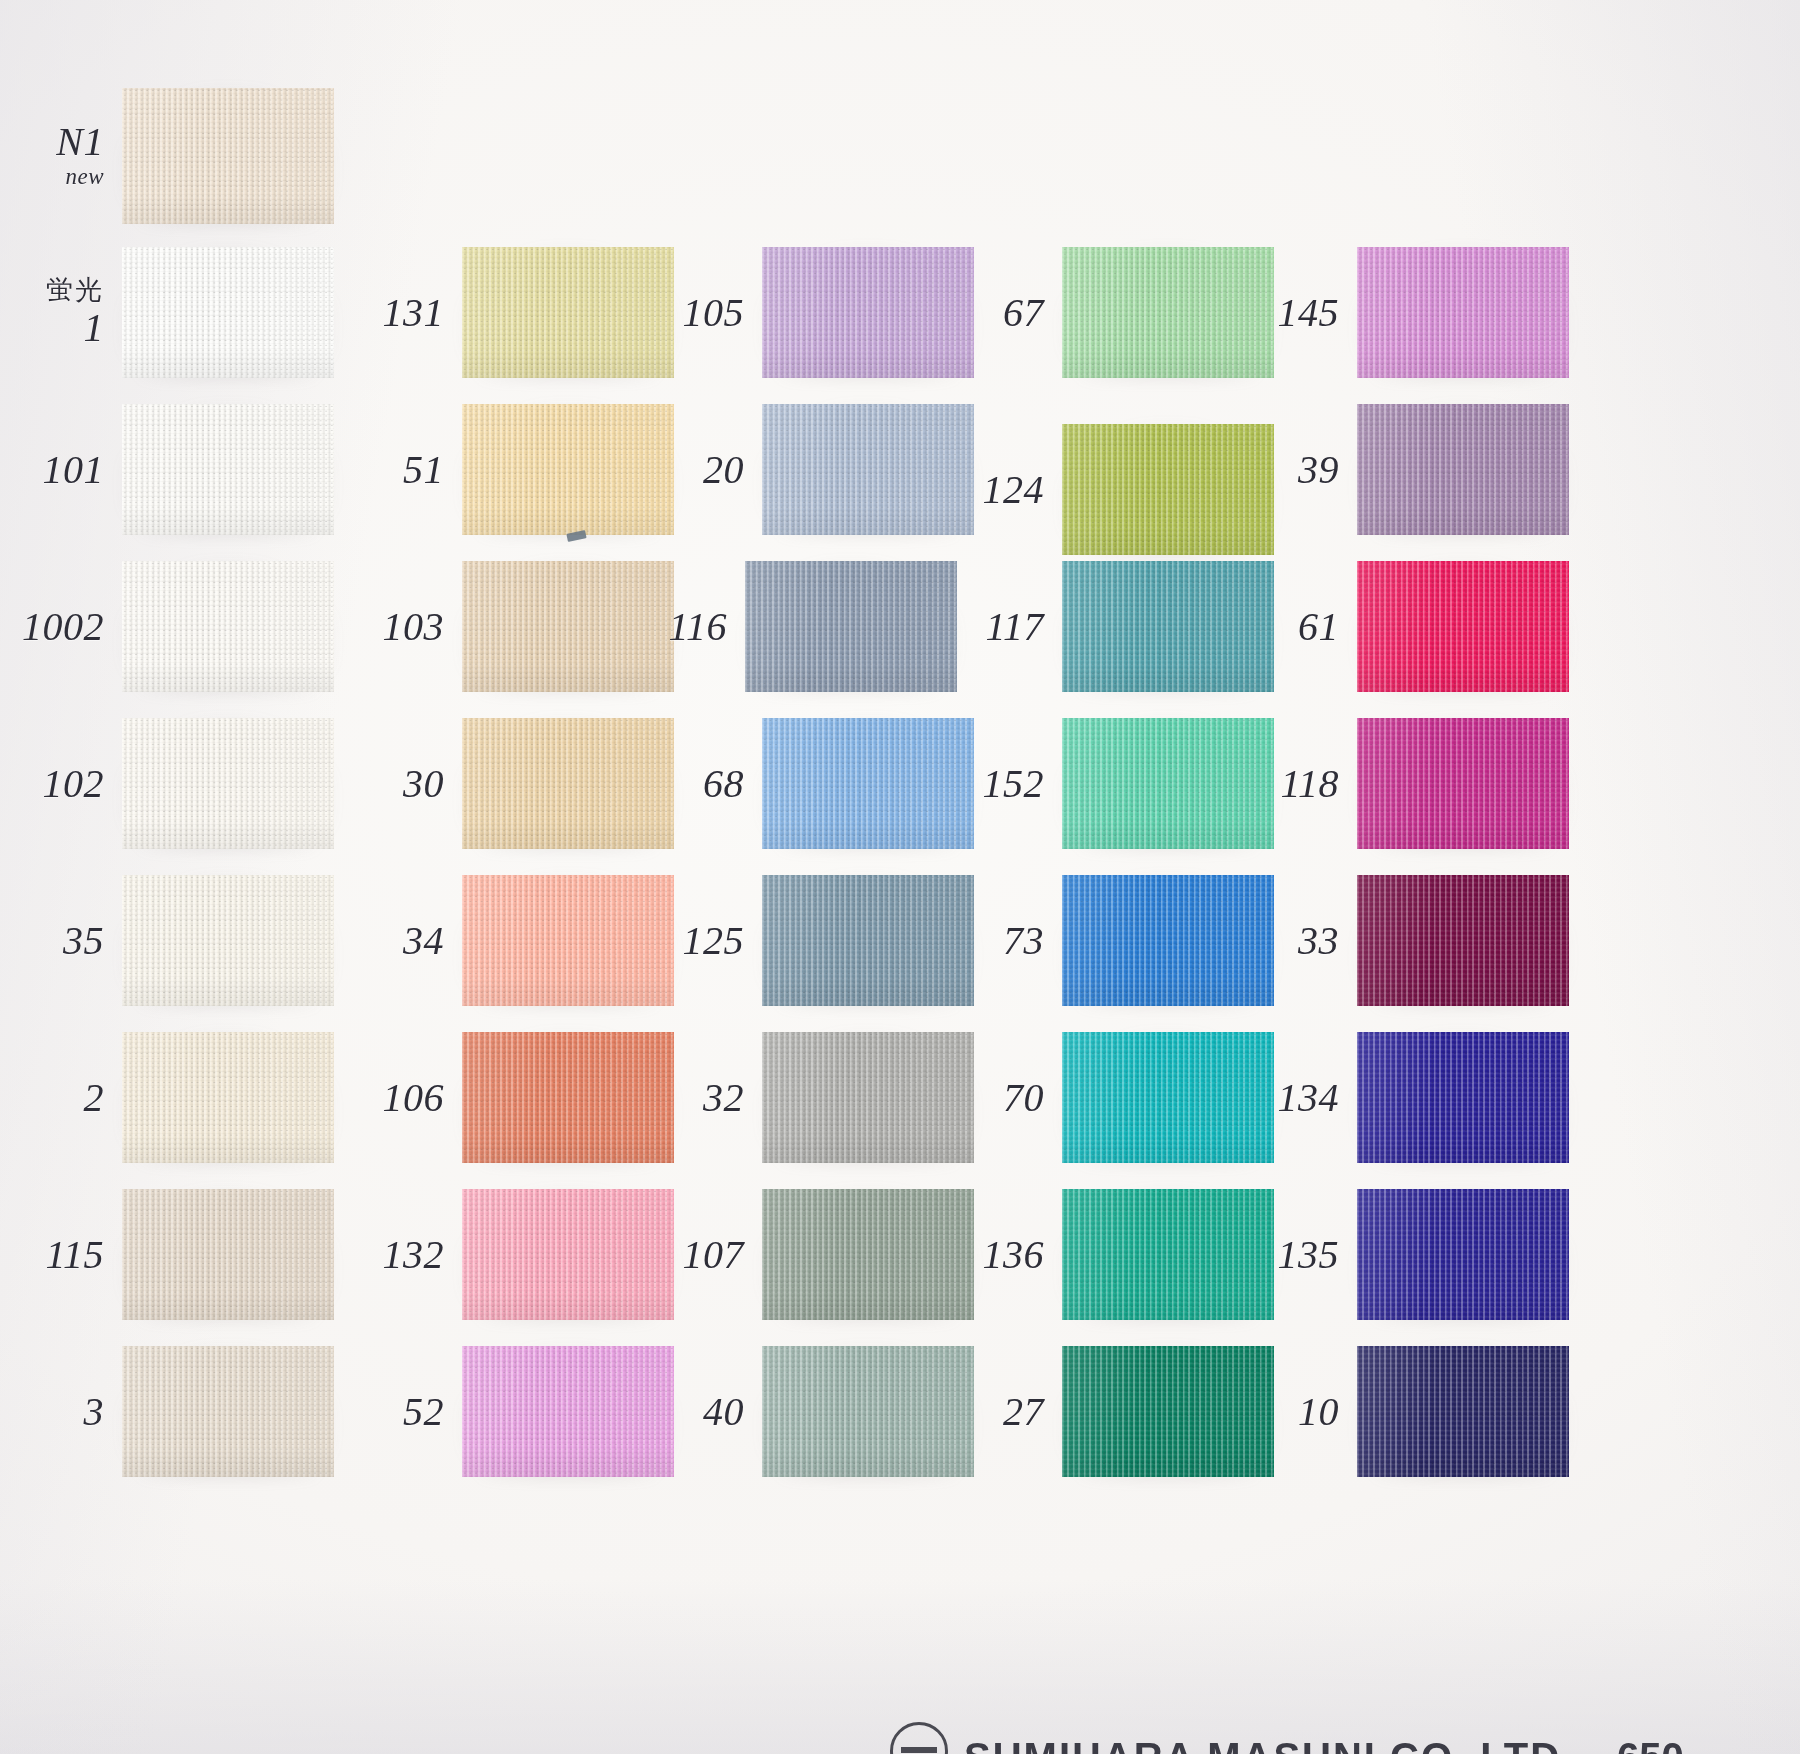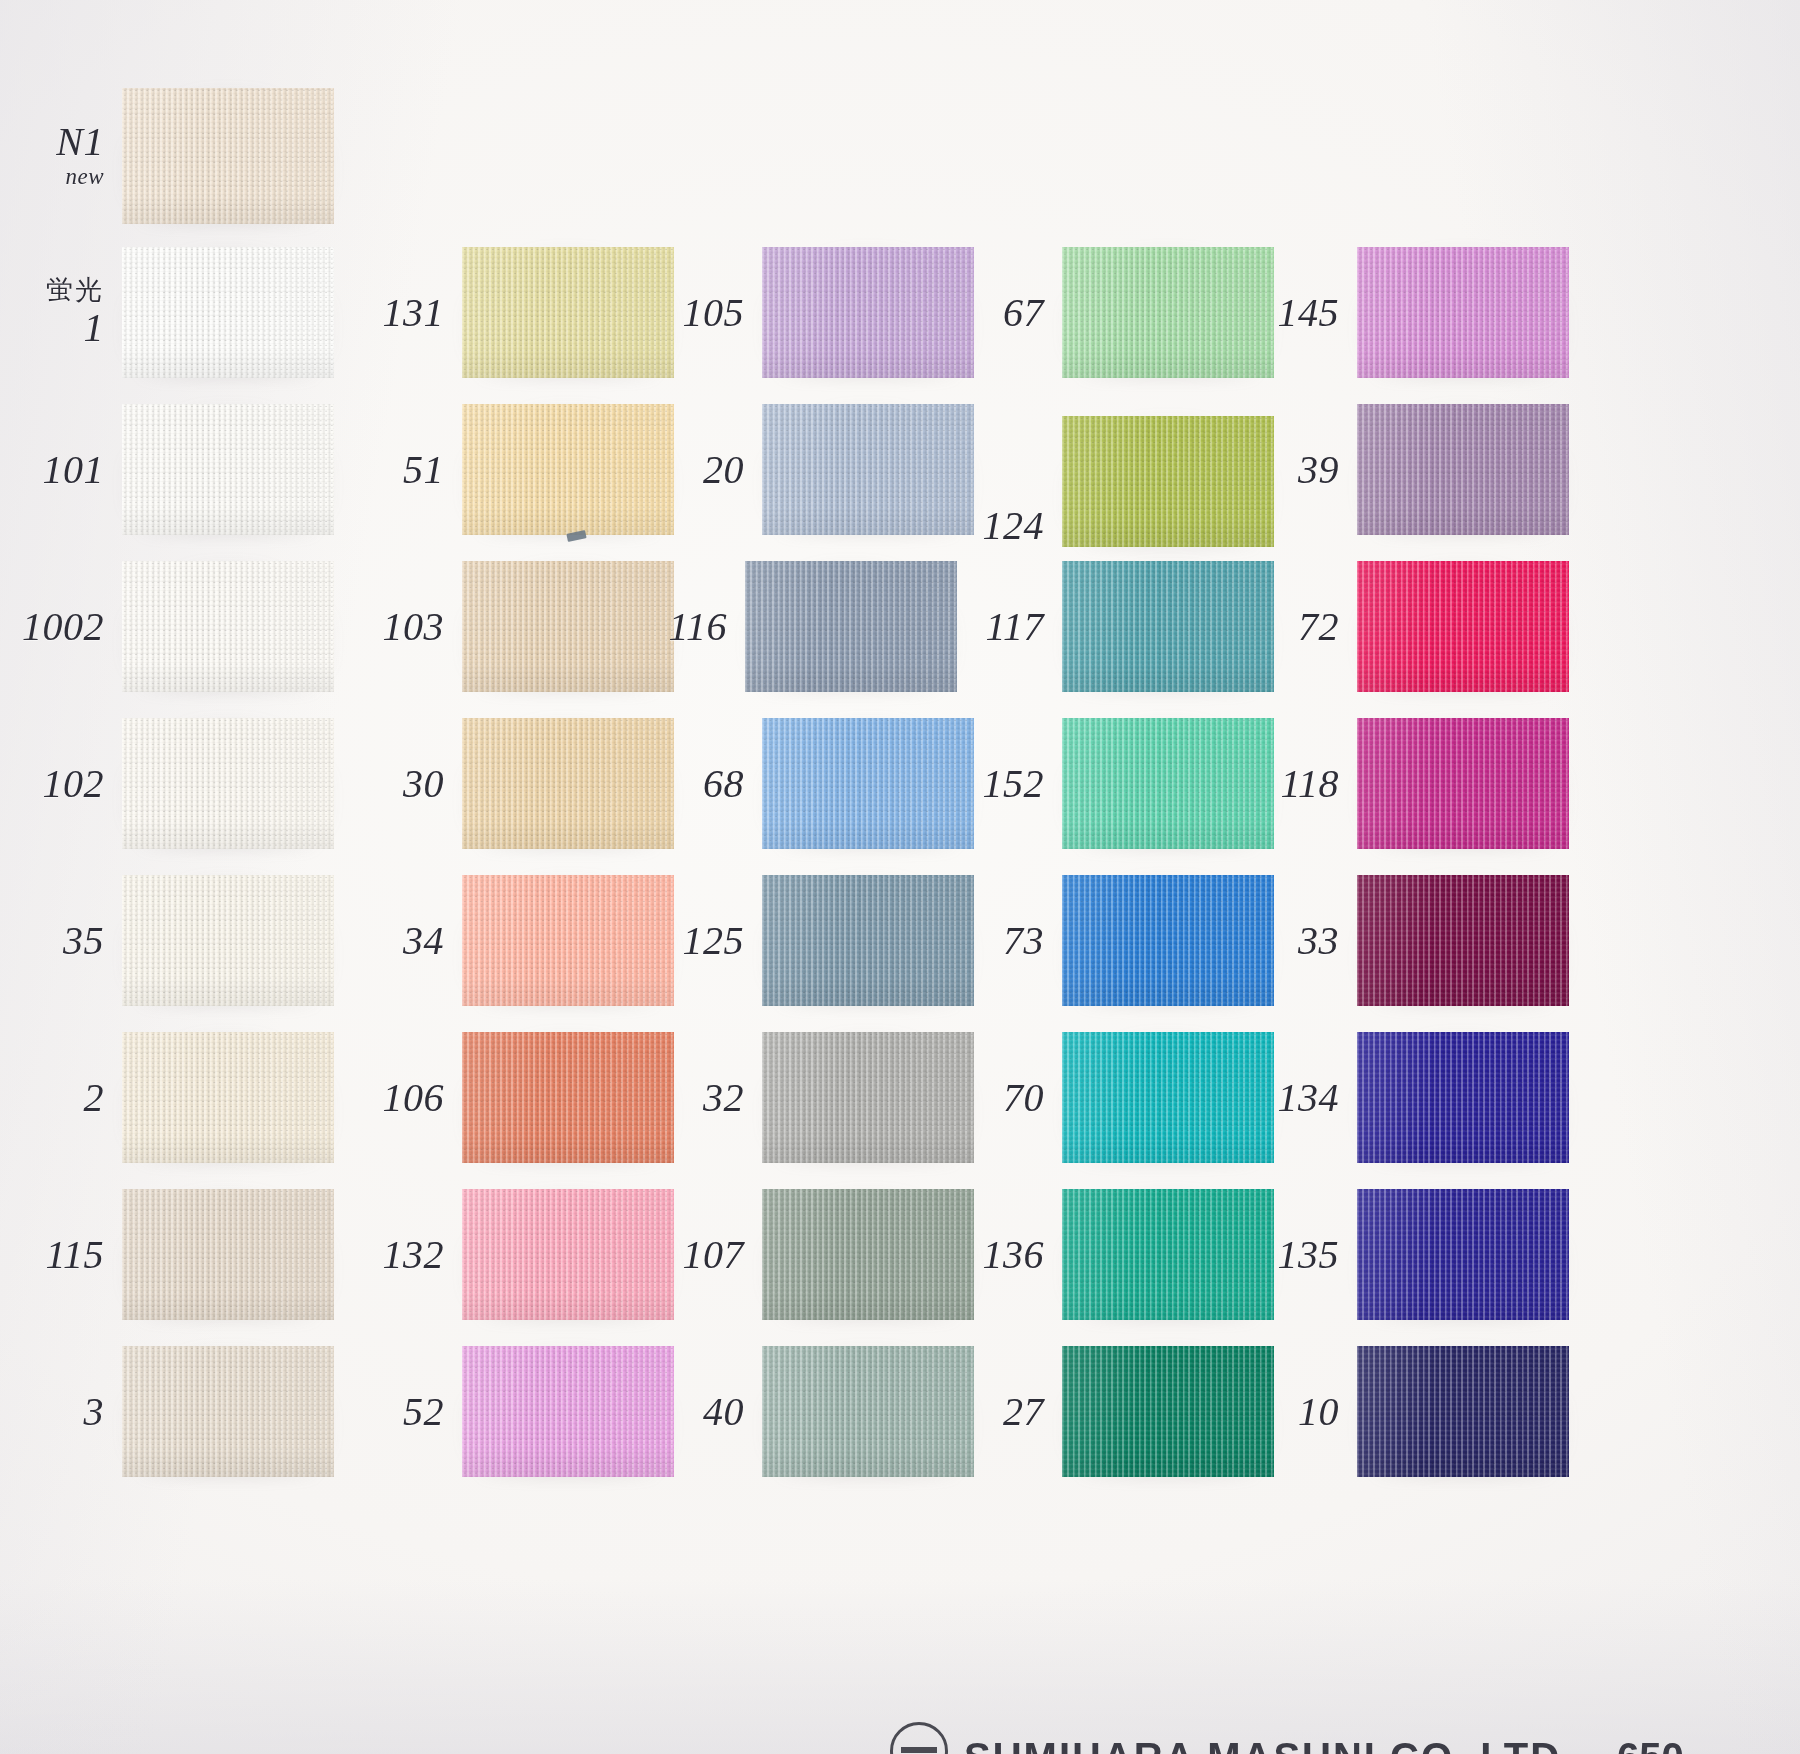--- a/index.html
+++ b/index.html
@@ -376,21 +376,21 @@
         </div>
       </div>
     </div>
     <div class="col col-3">
       <div class="cell" style="top: 235px;">
         <div class="label"><span>67</span></div>
         <div class="swatch-wrap">
           <div class="swatch" style="--c: #a6dda8;"></div>
         </div>
       </div>
-      <div class="cell" style="top: 392px; align-items: flex-end;">
+      <div class="cell" style="top: 412px;">
         <div class="label"><span>124</span></div>
         <div class="swatch-wrap">
           <div class="swatch" style="--c: #b0c152;"></div>
         </div>
       </div>
       <div class="cell" style="top: 549px;">
         <div class="label"><span>117</span></div>
         <div class="swatch-wrap">
           <div class="swatch" style="--c: #53a3ad;"></div>
         </div>
@@ -433,21 +433,21 @@
           <div class="swatch" style="--c: #d68ed5;"></div>
         </div>
       </div>
       <div class="cell" style="top: 392px;">
         <div class="label"><span>39</span></div>
         <div class="swatch-wrap">
           <div class="swatch" style="--c: #a386ad;"></div>
         </div>
       </div>
       <div class="cell" style="top: 549px;">
-        <div class="label"><span>72</span></div>
+        <div class="label"><span>61</span></div>
         <div class="swatch-wrap">
           <div class="swatch" style="--c: #ec1a5e;"></div>
         </div>
       </div>
       <div class="cell" style="top: 706px;">
         <div class="label"><span>118</span></div>
         <div class="swatch-wrap">
           <div class="swatch" style="--c: #c42c8c;"></div>
         </div>
       </div>

